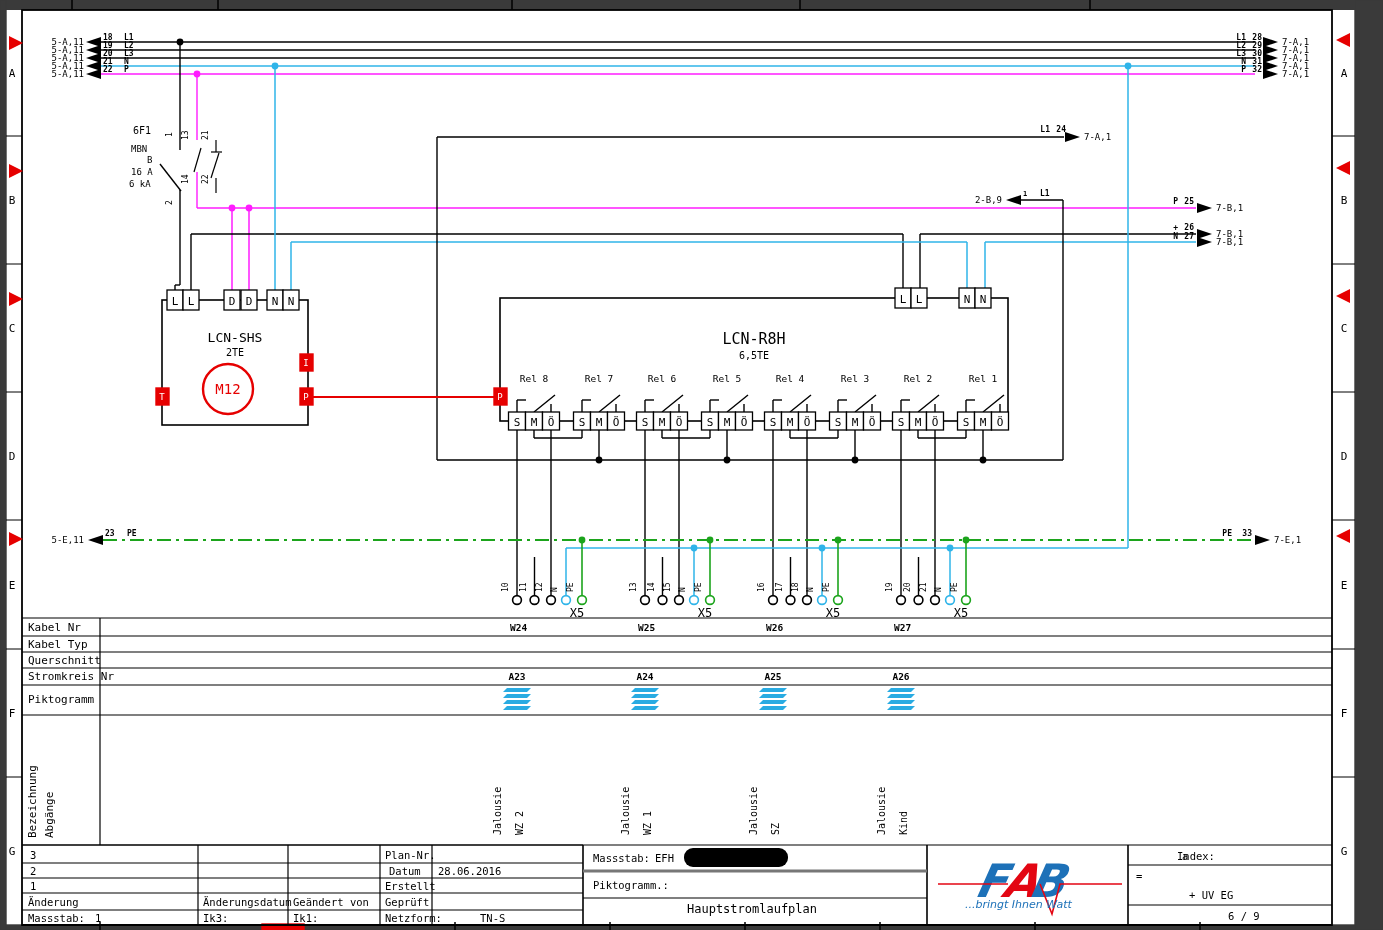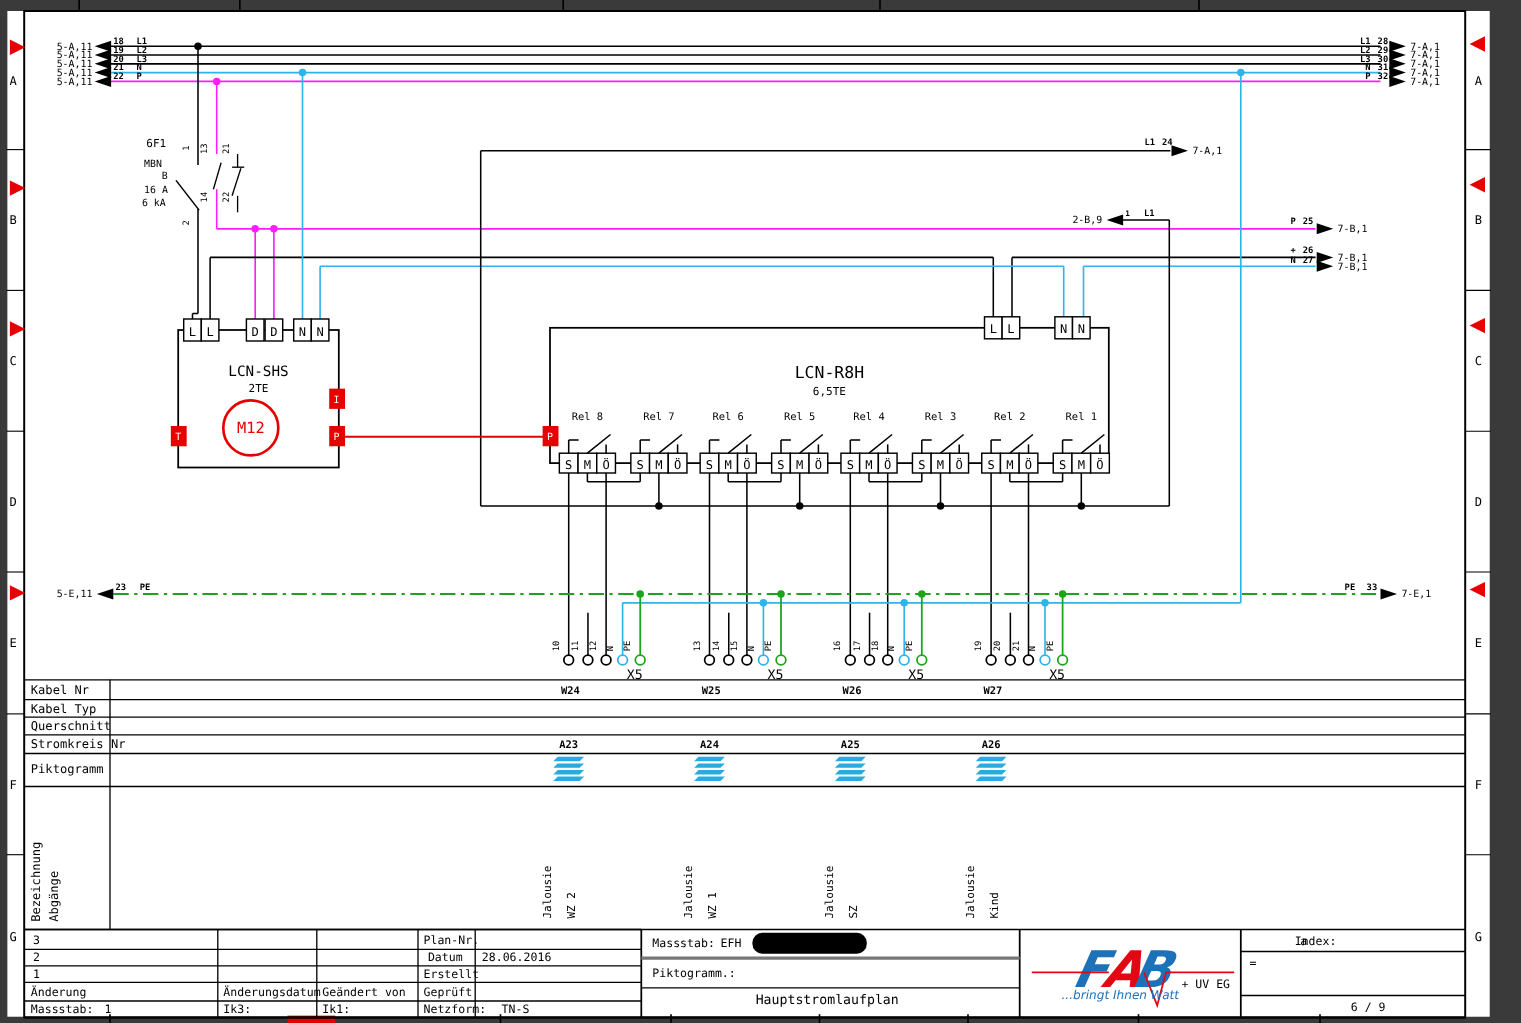--- a/index.html
+++ b/index.html
@@ -492,27 +492,27 @@
     <span class="tb" style="left:203px;top:897px">Änderungsdatum</span>
     <span class="tb" style="left:203px;top:913px">Ik3:</span>
     <span class="tb" style="left:293px;top:897px">Geändert von</span>
     <span class="tb" style="left:293px;top:913px">Ik1:</span>
     <span class="tb" style="left:385px;top:850px">Plan-Nr.</span>
     <span class="tb" style="left:389px;top:866px">Datum</span>
     <span class="tb" style="left:438px;top:866px">28.06.2016</span>
     <span class="tb" style="left:385px;top:881px">Erstellt</span>
     <span class="tb" style="left:385px;top:897px">Geprüft</span>
     <span class="tb" style="left:385px;top:913px">Netzform:</span>
-    <span class="tb" style="left:456px;top:913px">TN-S</span>
+    <span class="tb" style="left:480px;top:913px">TN-S</span>
     <span class="tb" style="left:593px;top:853px">Massstab:</span>
     <span class="tb" style="left:655px;top:853px">EFH</span>
     <span class="blob" style="left:684px;top:848px;width:104px;height:19px"></span>
     <span class="tb" style="left:593px;top:880px">Piktogramm.:</span>
     <span class="tb center" style="left:752px;top:903px;font-size:12px">Hauptstromlaufplan</span>
     <span class="logo-slogan" style="left:952px;top:898px">...bringt Ihnen Watt</span>
     <span class="tb" style="left:1177px;top:851px">Index:</span>
     <span class="tb" style="left:1182px;top:851px">a</span>
     <span class="tb" style="left:1136px;top:871px">=</span>
-    <span class="tb" style="left:1074px;top:890px">+ UV EG</span>
+    <span class="tb" style="left:1189px;top:890px">+ UV EG</span>
     <span class="tb" style="left:1138px;top:960px">Blatt:</span>
     <span class="tb" style="left:1228px;top:911px">6 / 9</span>
   </div>
 </div>
 
 </body></html>

